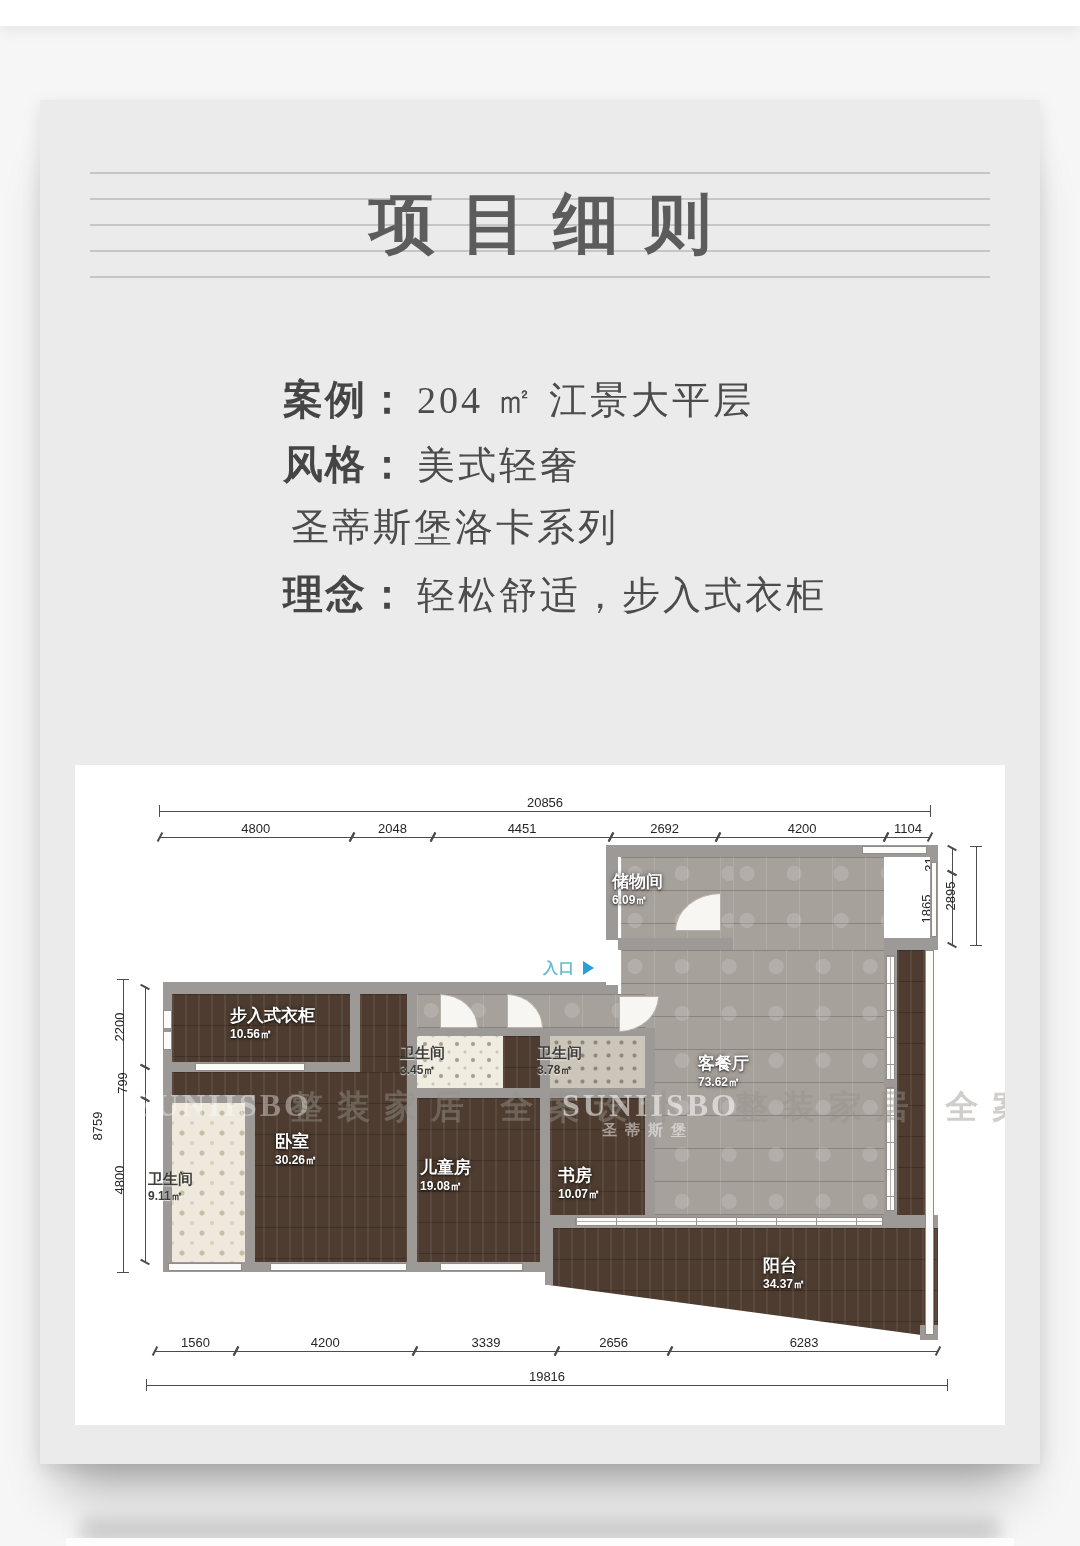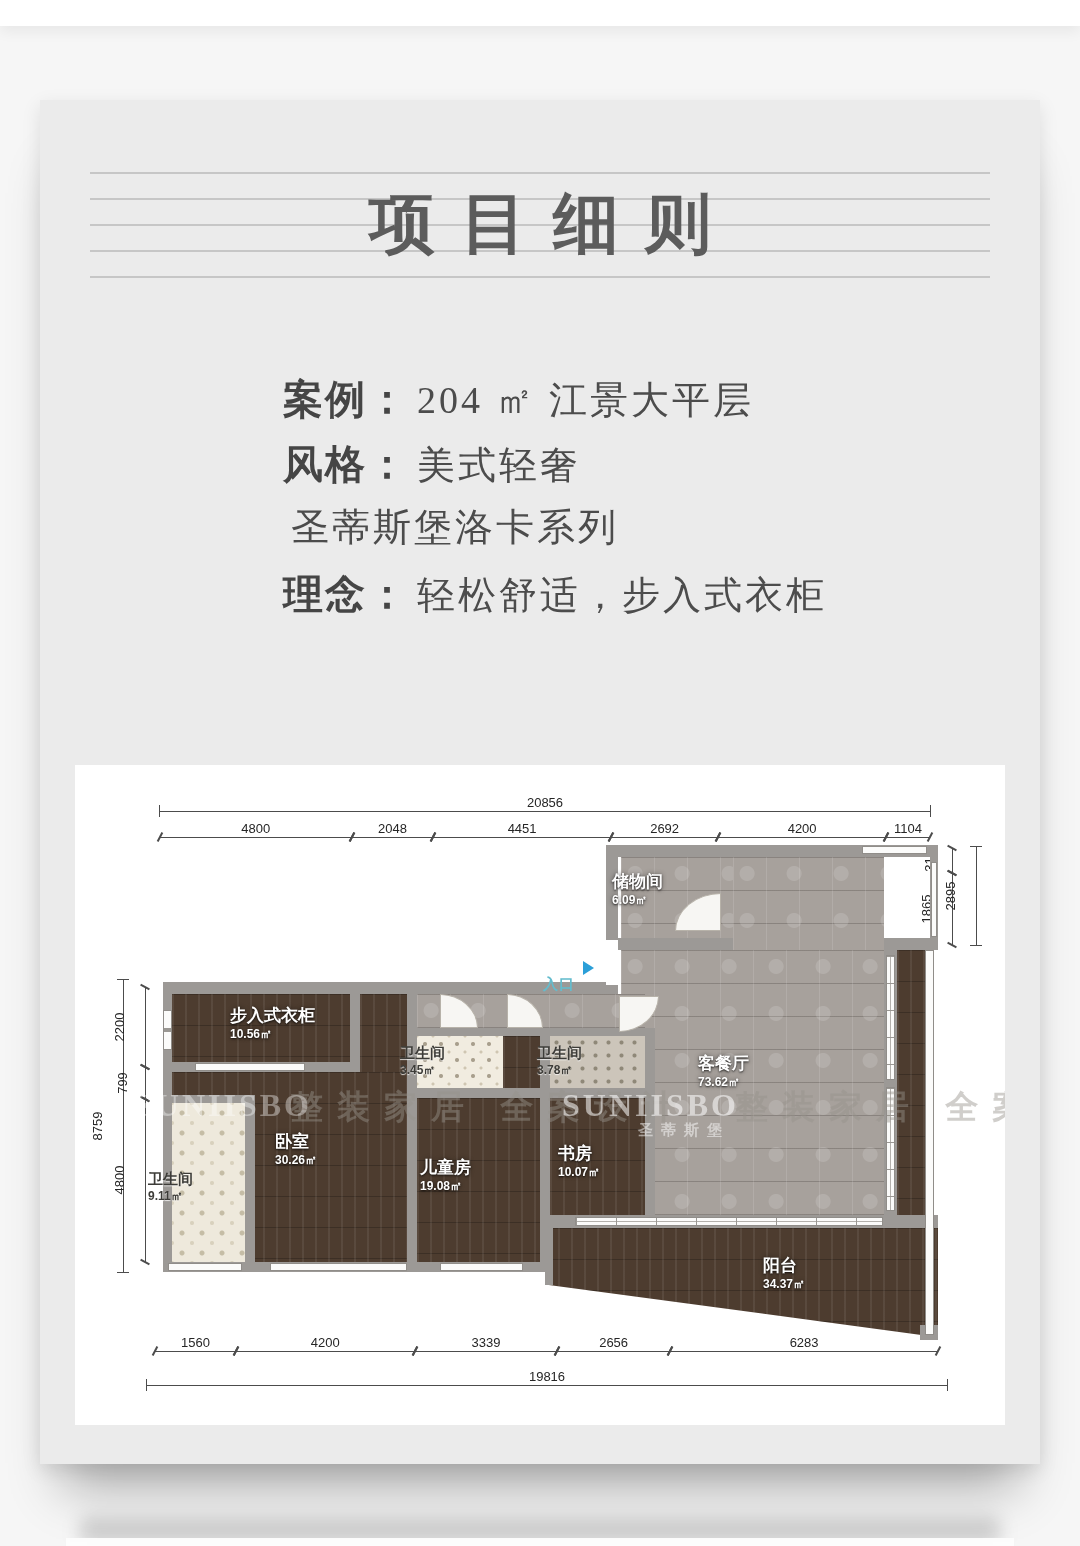--- a/index.html
+++ b/index.html
@@ -62,29 +62,29 @@
   .door.tl{border-radius:100% 0 0 0;}
   .door.tr{border-radius:0 100% 0 0;}
   .door.br{border-radius:0 0 100% 0;}
 
   
   .rl{position:absolute;width:120px;color:#ffffff;font-weight:700;font-size:17px;line-height:1.3;
       text-shadow:0 1px 2px rgba(0,0,0,.7),0 0 5px rgba(0,0,0,.45);}
   .rl small{display:block;font-size:12px;font-weight:600;}
   .rl.dark{color:#3d3c38;text-shadow:0 1px 1px rgba(255,255,255,.8);}
 
-  .entry{position:absolute;color:#64bccd;font-size:15px;font-weight:700;letter-spacing:1px;margin-top:16px;}
+  .entry{position:absolute;color:#64bccd;font-size:15px;font-weight:700;letter-spacing:1px;}
   .tri{position:absolute;width:0;height:0;border-left:11px solid #2b9fd8;border-top:7px solid rgba(0,0,0,0);border-bottom:7px solid rgba(0,0,0,0);}
 
   
   .wm{position:absolute;font-family:"Liberation Serif","DejaVu Serif",serif;color:rgba(150,146,140,.45);
       font-size:33px;letter-spacing:14px;white-space:nowrap;font-weight:600;}
   .brand{position:absolute;font-family:"Liberation Serif","DejaVu Serif",serif;color:rgba(255,255,255,.55);
       font-size:32px;letter-spacing:3px;font-weight:700;white-space:nowrap;}
-  .brandcn{position:absolute;color:rgba(255,255,255,.5);font-size:15px;letter-spacing:8px;font-weight:700;white-space:nowrap;padding-left:36px;}
+  .brandcn{position:absolute;color:rgba(255,255,255,.5);font-size:15px;letter-spacing:8px;font-weight:700;white-space:nowrap;}
 
   
   .dimrow{position:absolute;display:flex;justify-content:center;}
   .seg{flex:none;position:relative;height:9px;border-bottom:1px solid #4c4c4c;box-sizing:border-box;}
   .seg::before,.seg::after{content:"";position:absolute;bottom:-5px;width:2px;height:10px;background:#4c4c4c;transform:rotate(28deg);}
   .seg::before{left:-1px;}.seg::after{right:-1px;}
   .straight .seg::before,.straight .seg::after{transform:none;height:12px;bottom:-6px;width:1px;}
   .seg b{position:absolute;bottom:2px;left:50%;transform:translateX(-50%);
          font-size:13px;font-weight:400;color:#262626;white-space:nowrap;line-height:1;}
   .vdim{position:absolute;display:flex;flex-direction:column;}
@@ -291,21 +291,21 @@
     </div>
     <div class="rl dark" style="left:462px;top:278px;font-size:15px">
       <span>卫生间</span><small>3.78㎡</small>
     </div>
     <div class="rl" style="left:200px;top:366px">
       <span>卧室</span><small>30.26㎡</small>
     </div>
     <div class="rl" style="left:345px;top:392px">
       <span>儿童房</span><small>19.08㎡</small>
     </div>
-    <div class="rl" style="left:483px;top:378px">
+    <div class="rl" style="left:483px;top:400px">
       <span>书房</span><small>10.07㎡</small>
     </div>
     <div class="rl dark" style="left:73px;top:404px;font-size:15px">
       <span>卫生间</span><small>9.11㎡</small>
     </div>
     <div class="rl" style="left:688px;top:490px">
       <span>阳台</span><small>34.37㎡</small>
     </div>
 
   </div>

